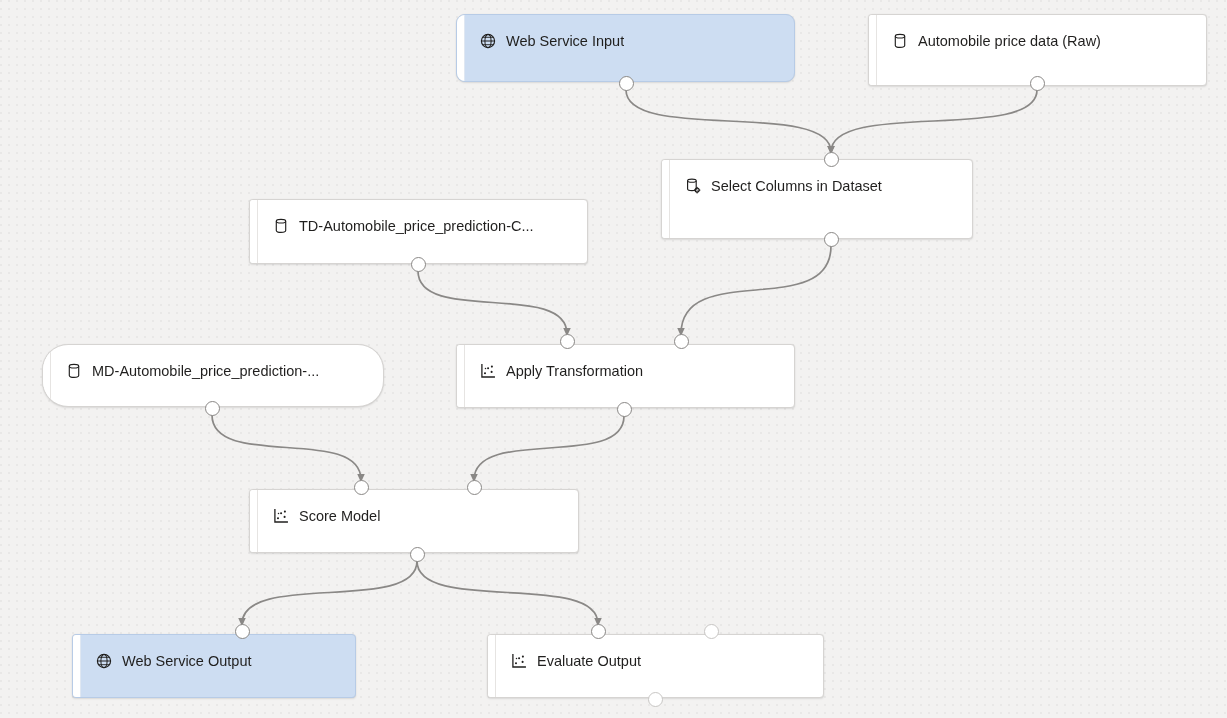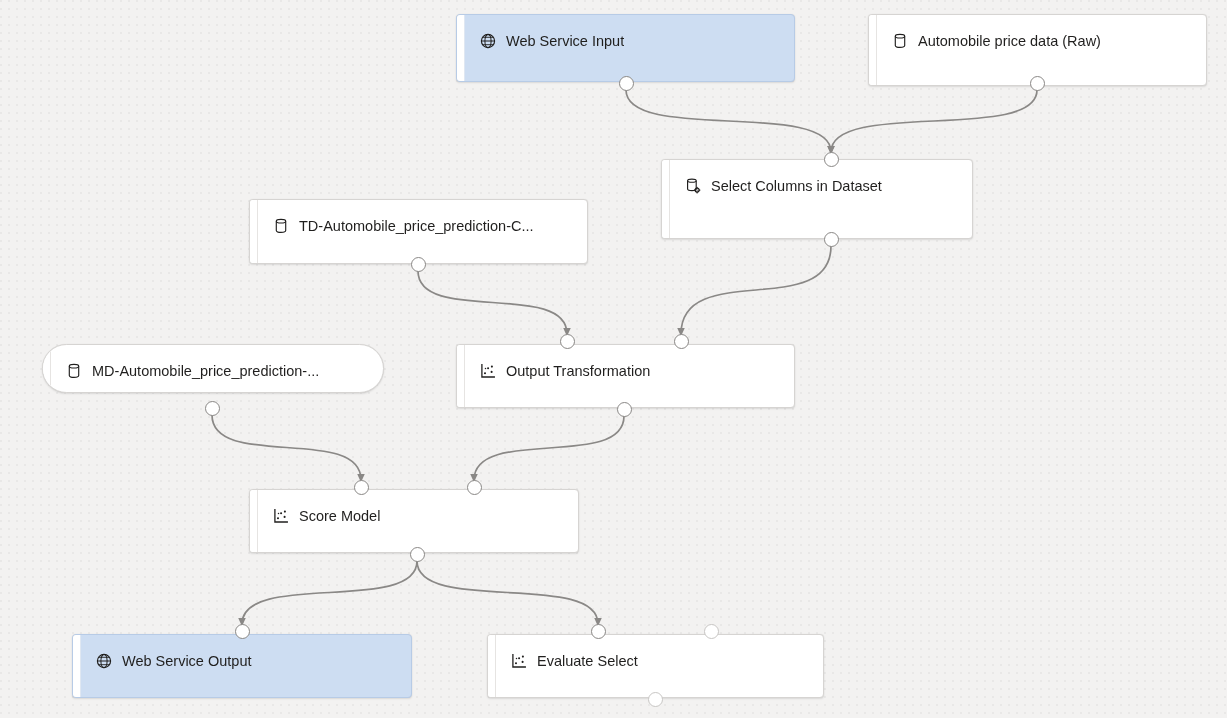--- a/index.html
+++ b/index.html
@@ -116,21 +116,21 @@
         <path d="M 1037 90 C 1037 142.7, 831 99.30000000000001, 831 152" fill="none" stroke="#8a8886" stroke-width="1.7" marker-end="url(#arrow)"></path>
         <path d="M 831 246 C 831 320.8, 681 259.2, 681 334" fill="none" stroke="#8a8886" stroke-width="1.7" marker-end="url(#arrow)"></path>
         <path d="M 418 271 C 418 324.55, 567 280.45, 567 334" fill="none" stroke="#8a8886" stroke-width="1.7" marker-end="url(#arrow)"></path>
         <path d="M 212 415 C 212 470.25, 361 424.75, 361 480" fill="none" stroke="#8a8886" stroke-width="1.7" marker-end="url(#arrow)"></path>
         <path d="M 624 416 C 624 470.4, 474 425.6, 474 480" fill="none" stroke="#8a8886" stroke-width="1.7" marker-end="url(#arrow)"></path>
         <path d="M 417 561 C 417 614.55, 242 570.45, 242 624" fill="none" stroke="#8a8886" stroke-width="1.7" marker-end="url(#arrow)"></path>
         <path d="M 417 561 C 417 614.55, 598 570.45, 598 624" fill="none" stroke="#8a8886" stroke-width="1.7" marker-end="url(#arrow)"></path>
       </g>
   </svg>
   <div id="nodes">
-      <div class="node highlight" style="left: 456px; top: 14px; width: 339px; height: 68px;">
+      <div class="node highlight" style="left: 456px; top: 14px; width: 339px; height: 68px; border-radius: 9px;">
         <div class="accent"></div>
         <div class="node-body">
           <div class="node-titlerow">
             <svg xmlns="http://www.w3.org/2000/svg" viewBox="0 0 18 18" class="node-icon">
               <circle cx="9" cy="9" r="6.6" fill="none" stroke="#201f1e" stroke-width="1.15"></circle>
               <ellipse cx="9" cy="9" rx="3.1" ry="6.6" fill="none" stroke="#201f1e" stroke-width="1.05"></ellipse>
               <line x1="2.4" y1="9" x2="15.6" y2="9" stroke="#201f1e" stroke-width="1.05"></line>
               <line x1="3.7" y1="5.3" x2="14.3" y2="5.3" stroke="#201f1e" stroke-width="0.9"></line>
               <line x1="3.7" y1="12.7" x2="14.3" y2="12.7" stroke="#201f1e" stroke-width="0.9"></line>
             </svg>
@@ -175,21 +175,21 @@
         <div class="node-body">
           <div class="node-titlerow">
             <svg xmlns="http://www.w3.org/2000/svg" viewBox="0 0 18 18" class="node-icon">
               <path d="M4.3 4.2 C4.3 3.1 5.9 2.4 9 2.4 C12.1 2.4 13.7 3.1 13.7 4.2 L13.7 13.6 C13.7 14.7 12.1 15.4 9 15.4 C5.9 15.4 4.3 14.7 4.3 13.6 Z" fill="none" stroke="#201f1e" stroke-width="1.15"></path>
               <path d="M4.3 4.2 C4.3 5.3 5.9 6.0 9 6.0 C12.1 6.0 13.7 5.3 13.7 4.2" fill="none" stroke="#201f1e" stroke-width="1.05"></path>
             </svg>
             <div class="node-title">TD-Automobile_price_prediction-C...</div>
           </div>
         </div>
       </div>
-      <div class="node" style="left: 42px; top: 344px; width: 342px; height: 49px; border-radius: 26px;">
+      <div class="node" style="left: 42px; top: 344px; width: 342px; height: 63px; border-radius: 26px;">
         <div class="accent"></div>
         <div class="node-body">
           <div class="node-titlerow">
             <svg xmlns="http://www.w3.org/2000/svg" viewBox="0 0 18 18" class="node-icon">
               <path d="M4.3 4.2 C4.3 3.1 5.9 2.4 9 2.4 C12.1 2.4 13.7 3.1 13.7 4.2 L13.7 13.6 C13.7 14.7 12.1 15.4 9 15.4 C5.9 15.4 4.3 14.7 4.3 13.6 Z" fill="none" stroke="#201f1e" stroke-width="1.15"></path>
               <path d="M4.3 4.2 C4.3 5.3 5.9 6.0 9 6.0 C12.1 6.0 13.7 5.3 13.7 4.2" fill="none" stroke="#201f1e" stroke-width="1.05"></path>
             </svg>
             <div class="node-title">MD-Automobile_price_prediction-...</div>
           </div>
         </div>
@@ -201,21 +201,21 @@
             <svg xmlns="http://www.w3.org/2000/svg" viewBox="0 0 18 18" class="node-icon">
               <path d="M2.9 2.6 L2.9 15.0 L15.3 15.0" fill="none" stroke="#201f1e" stroke-width="1.3" stroke-linecap="square"></path>
               <g fill="#201f1e">
                 <circle cx="6.0" cy="11.3" r="1.05"></circle>
                 <circle cx="9.1" cy="6.3" r="1.05"></circle>
                 <circle cx="12.6" cy="9.9" r="1.05"></circle>
                 <circle cx="12.9" cy="4.6" r="1.05"></circle>
                 <circle cx="6.5" cy="6.6" r="0.75"></circle>
               </g>
             </svg>
-            <div class="node-title">Output Transformation</div>
+            <div class="node-title">Apply Transformation</div>
           </div>
         </div>
       </div>
       <div class="node" style="left: 249px; top: 489px; width: 330px; height: 64px;">
         <div class="accent"></div>
         <div class="node-body">
           <div class="node-titlerow">
             <svg xmlns="http://www.w3.org/2000/svg" viewBox="0 0 18 18" class="node-icon">
               <path d="M2.9 2.6 L2.9 15.0 L15.3 15.0" fill="none" stroke="#201f1e" stroke-width="1.3" stroke-linecap="square"></path>
               <g fill="#201f1e">
@@ -223,21 +223,21 @@
                 <circle cx="9.1" cy="6.3" r="1.05"></circle>
                 <circle cx="12.6" cy="9.9" r="1.05"></circle>
                 <circle cx="12.9" cy="4.6" r="1.05"></circle>
                 <circle cx="6.5" cy="6.6" r="0.75"></circle>
               </g>
             </svg>
             <div class="node-title">Score Model</div>
           </div>
         </div>
       </div>
-      <div class="node highlight" style="left: 72px; top: 634px; width: 340px; height: 64px;">
+      <div class="node highlight" style="left: 72px; top: 634px; width: 284px; height: 64px;">
         <div class="accent"></div>
         <div class="node-body">
           <div class="node-titlerow">
             <svg xmlns="http://www.w3.org/2000/svg" viewBox="0 0 18 18" class="node-icon">
               <circle cx="9" cy="9" r="6.6" fill="none" stroke="#201f1e" stroke-width="1.15"></circle>
               <ellipse cx="9" cy="9" rx="3.1" ry="6.6" fill="none" stroke="#201f1e" stroke-width="1.05"></ellipse>
               <line x1="2.4" y1="9" x2="15.6" y2="9" stroke="#201f1e" stroke-width="1.05"></line>
               <line x1="3.7" y1="5.3" x2="14.3" y2="5.3" stroke="#201f1e" stroke-width="0.9"></line>
               <line x1="3.7" y1="12.7" x2="14.3" y2="12.7" stroke="#201f1e" stroke-width="0.9"></line>
             </svg>
@@ -252,21 +252,21 @@
             <svg xmlns="http://www.w3.org/2000/svg" viewBox="0 0 18 18" class="node-icon">
               <path d="M2.9 2.6 L2.9 15.0 L15.3 15.0" fill="none" stroke="#201f1e" stroke-width="1.3" stroke-linecap="square"></path>
               <g fill="#201f1e">
                 <circle cx="6.0" cy="11.3" r="1.05"></circle>
                 <circle cx="9.1" cy="6.3" r="1.05"></circle>
                 <circle cx="12.6" cy="9.9" r="1.05"></circle>
                 <circle cx="12.9" cy="4.6" r="1.05"></circle>
                 <circle cx="6.5" cy="6.6" r="0.75"></circle>
               </g>
             </svg>
-            <div class="node-title">Evaluate Select</div>
+            <div class="node-title">Evaluate Output</div>
           </div>
         </div>
       </div>
     </div>
   <div id="ports">
       <div class="port" style="left: 618.5px; top: 75.5px;"></div>
       <div class="port" style="left: 1029.5px; top: 75.5px;"></div>
       <div class="port" style="left: 823.5px; top: 151.5px;"></div>
       <div class="port" style="left: 823.5px; top: 231.5px;"></div>
       <div class="port" style="left: 410.5px; top: 256.5px;"></div>

